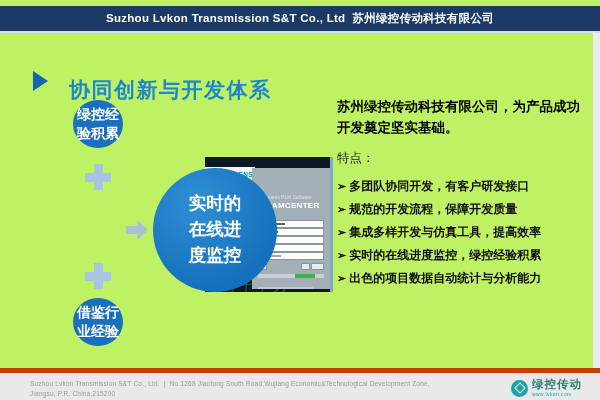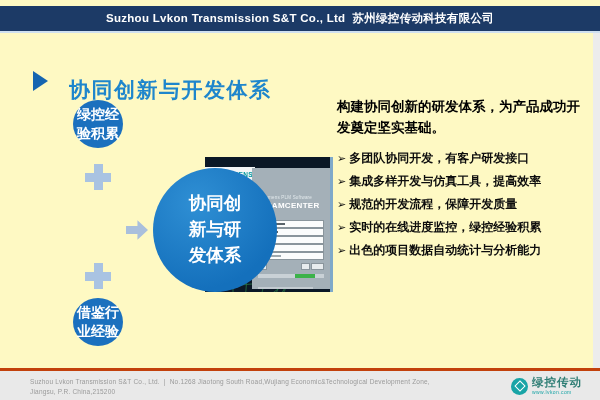--- a/index.html
+++ b/index.html
@@ -1,18 +1,18 @@
 <!DOCTYPE html>
 <html><head>
 <meta charset="utf-8">
 <style>
   html,body{margin:0;padding:0;}
   body{width:600px;height:400px;overflow:hidden;background:#ffffff;
        font-family:"Liberation Sans","DejaVu Sans",sans-serif;}
-  #root{position:relative;width:600px;height:400px;background:#fef9c3;}
+  #root{position:relative;width:600px;height:400px;background:#bef264;}
 
   
   .topbar{position:absolute;left:0;top:6px;width:600px;height:25px;background:#1C3A66;
           display:flex;align-items:center;justify-content:center;}
   .topbar span{color:#fff;font-size:11.5px;font-weight:bold;letter-spacing:.3px;white-space:pre;}
   .topbar-underline{position:absolute;left:0;top:31px;width:600px;height:2px;background:#CFE0F0;}
 
   
   .title-tri{position:absolute;left:33px;top:71px;width:0;height:0;
              border-left:15px solid #1565B0;border-top:10px solid transparent;border-bottom:10px solid transparent;}
@@ -63,27 +63,27 @@
   .bigcircle{position:absolute;left:153px;top:168px;width:124px;height:124px;border-radius:50%;
              background:radial-gradient(circle at 35% 28%,#2F8FD4,#1470BC 72%);
              display:flex;align-items:center;justify-content:center;}
   .bigcircle span{color:#fff;font-size:17.5px;font-weight:bold;line-height:1.48;text-align:center;
                   width:3.1em;word-break:break-all;}
 
   
   .right-panel{position:absolute;left:337px;top:97px;width:256px;}
   .heading{margin:0;font-size:13.5px;font-weight:bold;color:#000;line-height:1.55;}
   .features-label{margin:11px 0 0 0;font-size:12.5px;font-weight:500;color:#222;}
-  .features{list-style:none;margin:8px 0 8px 0;padding:0;}
+  .features{list-style:none;margin:8px 0 8px 0;padding:0;font-family:Liberation Serif, serif;}
   .features li{font-size:12px;font-weight:600;color:#0d0d0d;line-height:23px;white-space:nowrap;}
   .features .mk{font-size:11px;margin-right:3px;}
   .right-edge{position:absolute;right:0;top:33px;width:7px;height:335px;background:#ECECEC;}
 
   
-  .footer{position:absolute;left:0;top:368px;width:600px;height:32px;background:#E9E9E9;border-top:3px solid #c2410c;box-sizing:border-box;}
+  .footer{position:absolute;left:0;top:368px;width:600px;height:32px;background:#E9E9E9;border-top:5px solid #c2410c;box-sizing:border-box;}
   .footer-text{position:absolute;left:30px;top:6px;font-size:6.5px;color:#9A9A9A;line-height:10px;letter-spacing:.2px;}
   .footer-logo{position:absolute;right:18px;top:6px;display:flex;align-items:center;gap:4px;}
   .logo-icon{position:relative;width:17px;height:17px;border-radius:50%;background:#18A4A6;flex:none;}
   .logo-icon::after{content:'';position:absolute;inset:4.5px;border:1.3px solid #fff;transform:rotate(45deg);}
   .logo-texts{display:flex;flex-direction:column;line-height:1;}
   .logo-cn{font-size:11.5px;font-weight:bold;color:#2E7D74;letter-spacing:1px;}
   .logo-url{font-size:5px;color:#18A4A6;letter-spacing:.4px;margin-top:1.5px;}
 </style>
 </head>
 <body>
@@ -164,29 +164,30 @@
       </div>
       <div class="tc-progress">
           <i></i>
         </div>
       <div class="tc-tinyline"></div>
     </div>
     <div class="shot-edge"></div>
   </div>
 
   <div class="bigcircle">
-    <span>协同创新与研发体系</span>
+    <span>实时的在线进度监控</span>
   </div>
 
   <div class="right-panel">
-    <p class="heading">构建协同创新的研发体系，为产品成功开发奠定坚实基础。</p>
+    <p class="heading">苏州绿控传动科技有限公司，为产品成功开发奠定坚实基础。</p>
+    <p class="features-label">特点：</p>
     <ul class="features">
       <li><span class="mk">➢</span><span>多团队协同开发，有客户研发接口</span></li>
+      <li><span class="mk">➢</span><span>规范的开发流程，保障开发质量</span></li>
       <li><span class="mk">➢</span><span>集成多样开发与仿真工具，提高效率</span></li>
-      <li><span class="mk">➢</span><span>规范的开发流程，保障开发质量</span></li>
       <li><span class="mk">➢</span><span>实时的在线进度监控，绿控经验积累</span></li>
       <li><span class="mk">➢</span><span>出色的项目数据自动统计与分析能力</span></li>
     </ul>
   </div>
 
   <div class="right-edge"></div>
 
   <div class="footer">
     <div class="footer-text">
       <div><span>Suzhou Lvkon Transmission S&amp;T Co., Ltd.</span>&nbsp;&nbsp;<span>|</span>&nbsp;&nbsp;<span>No.1268 Jiaotong South Road,Wujiang Economic&amp;Technological Development Zone,</span></div>

